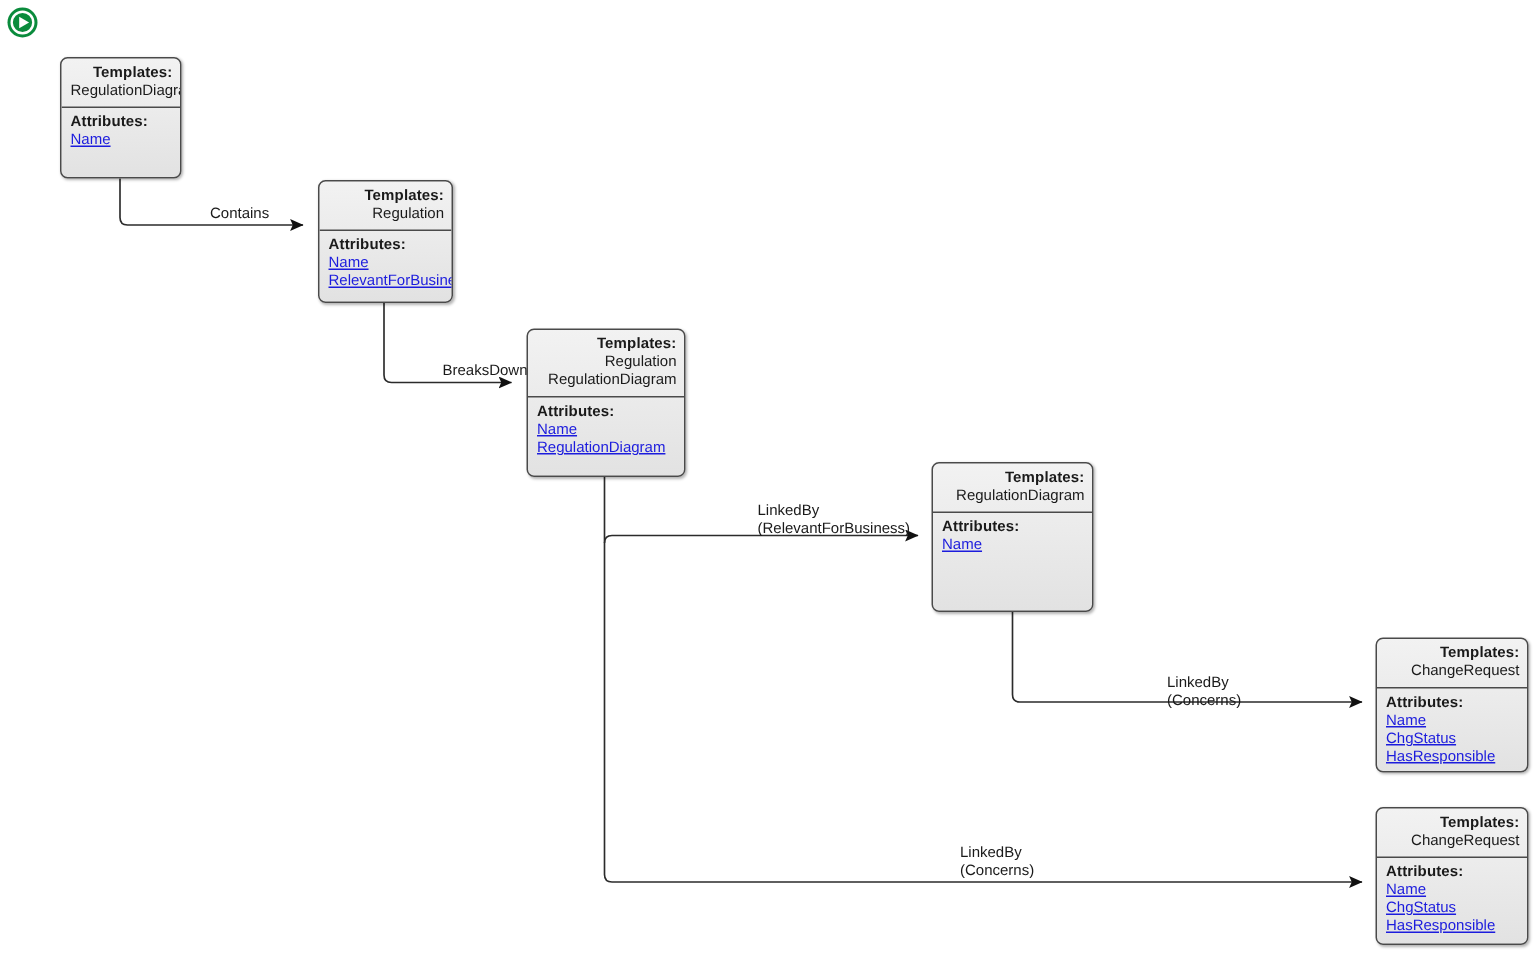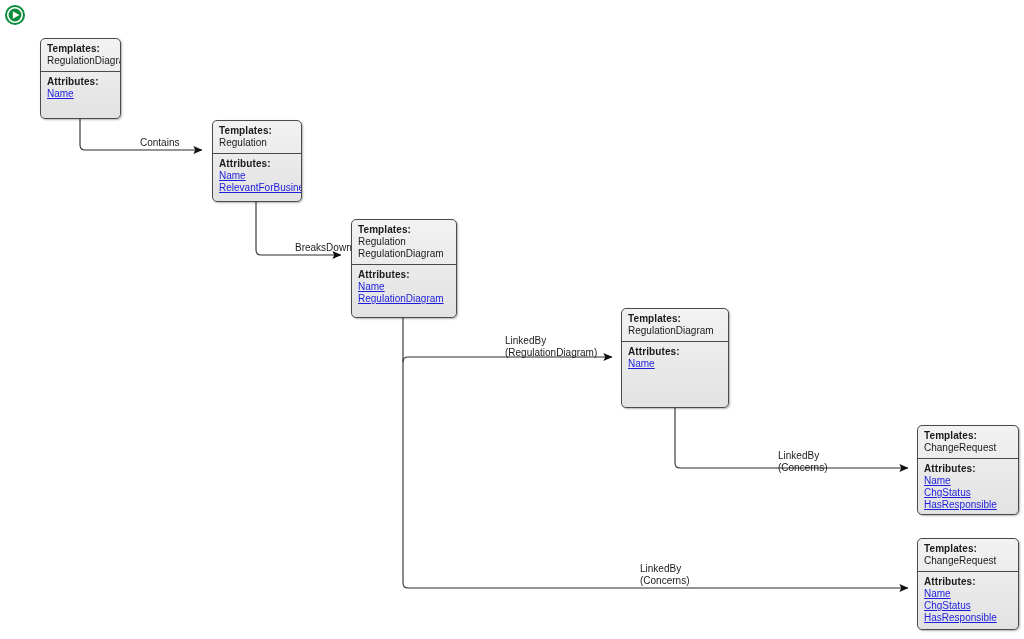--- a/index.html
+++ b/index.html
@@ -47,20 +47,21 @@
     border-radius: 5px;
     background: linear-gradient(to bottom, #f2f2f2 0%, #ebebeb 45%, #e2e2e2 100%);
     box-shadow: 1px 1px 2px rgba(0,0,0,0.30);
     overflow: hidden;
   }
   .node-section {
     padding: 4px 5px 4px 6px;
   }
   .node-section.templates {
     border-bottom: 1px solid #4a4a4a;
+    text-align: right;
   }
   .section-title {
     font-size: 10px;
     font-weight: bold;
     color: #1a1a1a;
     line-height: 12px;
     letter-spacing: 0.1px;
     white-space: nowrap;
   }
   .tpl-value {
@@ -122,21 +123,21 @@
   <div class="edge-label" style="left:140px; top:137px;">
     <div>Contains</div>
   </div>
 
   <div class="edge-label" style="left:270px; top:242px;margin-left:25px;">
     <div>BreaksDownTo</div>
   </div>
 
   <div class="edge-label" style="left:505px; top:335px; width:100px;">
     <div>LinkedBy</div>
-    <div>(RegulationDiagram)</div>
+    <div>(RelevantForBusiness)</div>
   </div>
 
   <div class="edge-label" style="left:778px; top:450px; width:80px;">
     <div>LinkedBy</div>
     <div>(Concerns)</div>
   </div>
 
   <div class="edge-label" style="left:640px; top:563px; width:80px;">
     <div>LinkedBy</div>
     <div>(Concerns)</div>

